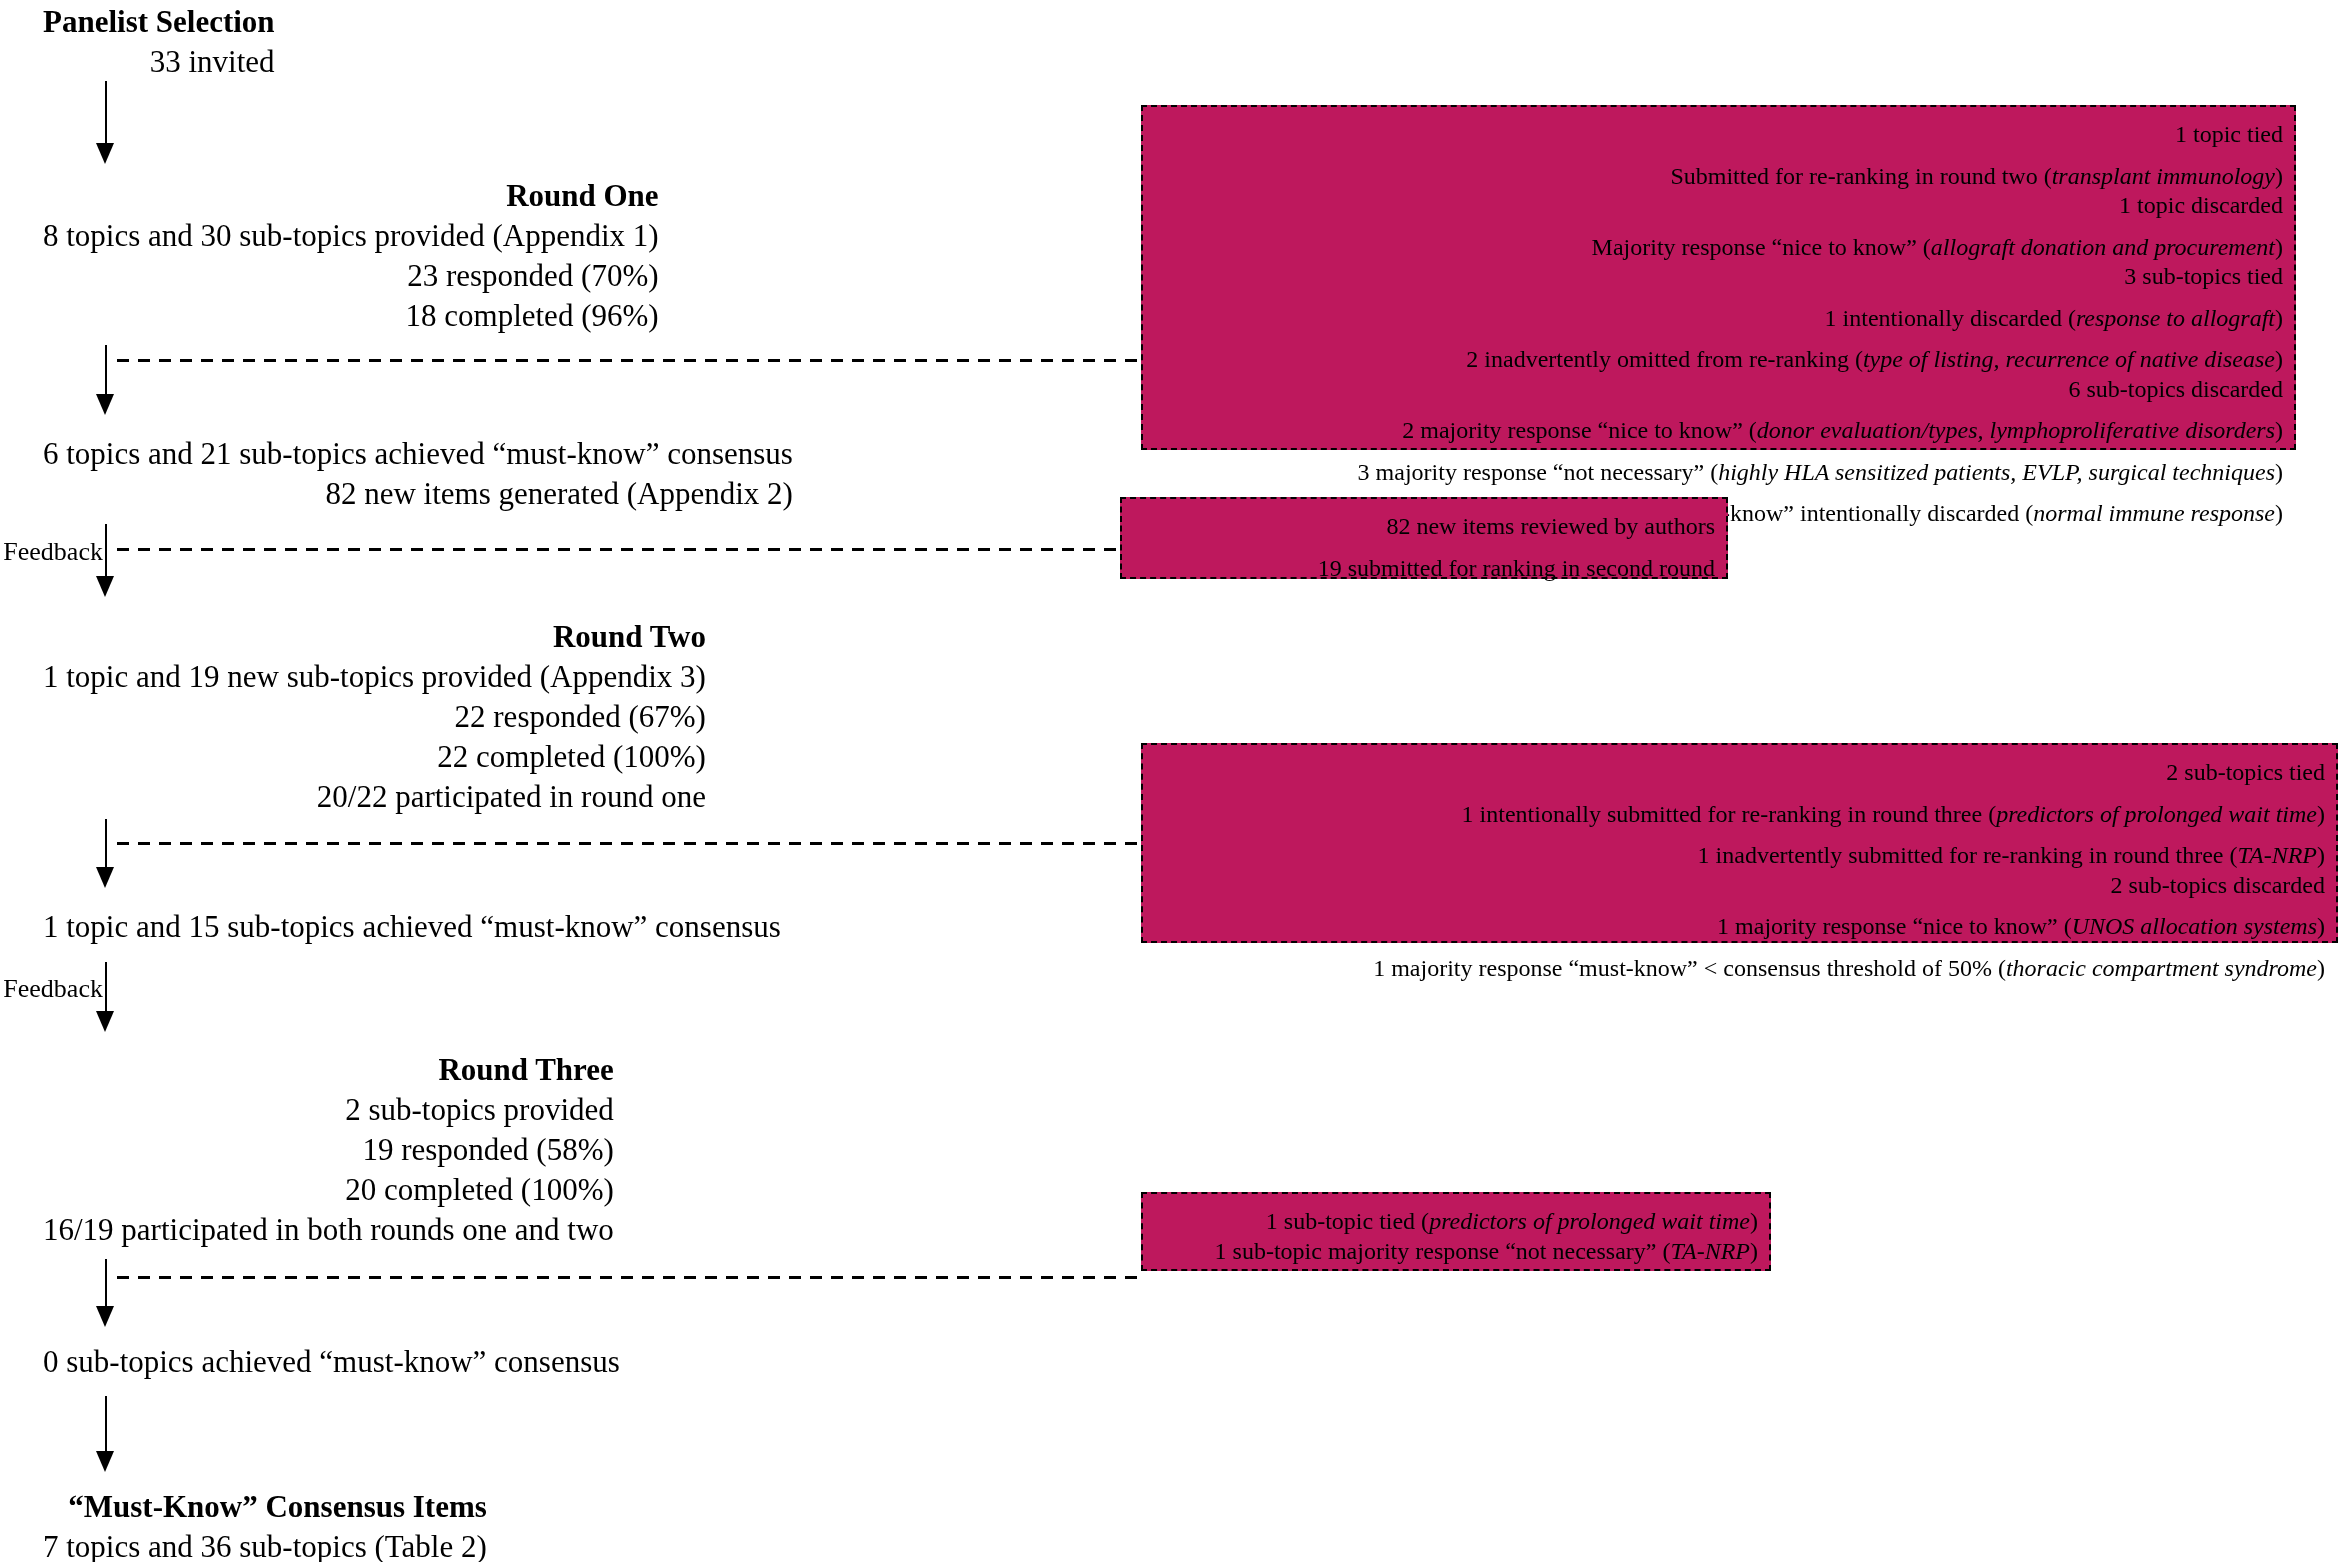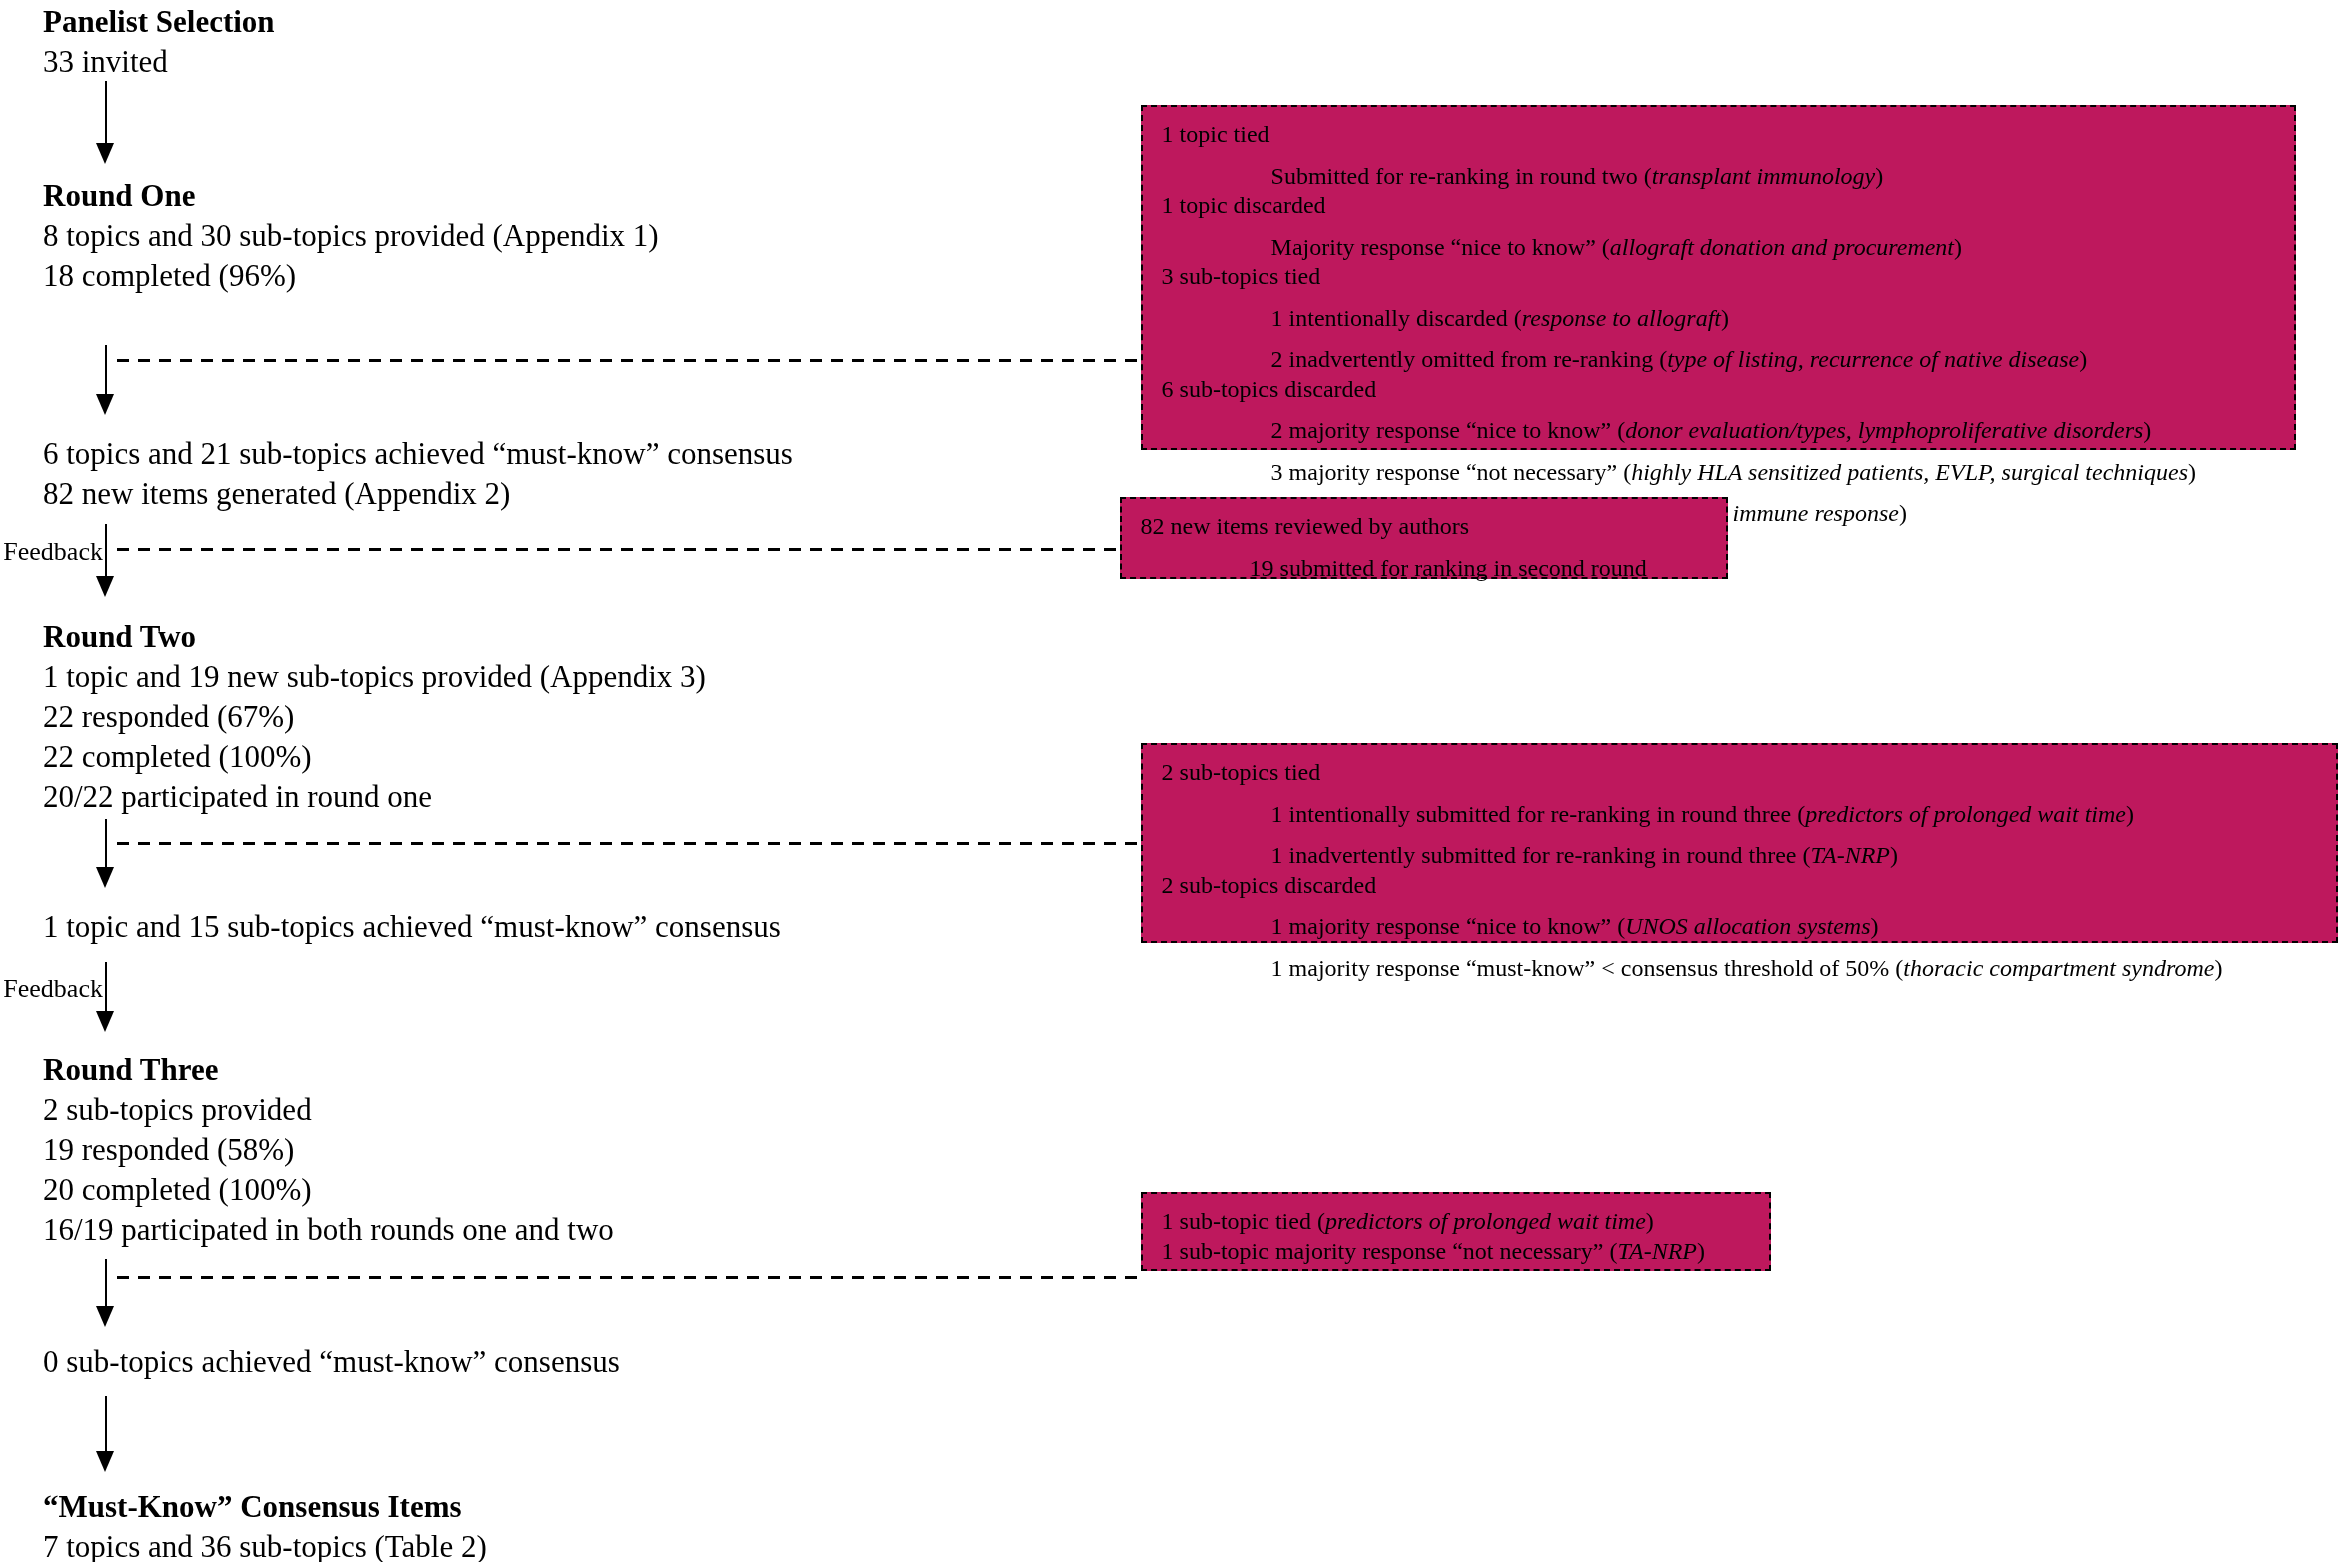--- a/index.html
+++ b/index.html
@@ -1,20 +1,20 @@
 <!DOCTYPE html>
 <html style="font-size:8.8px"><head>
 <meta charset="utf-8">
 <style>
   html,body{margin:0;padding:0;}
   body{
     width:2342px;height:1562px;position:relative;background:#ffffff;color:#000;
     font-family:"Liberation Serif", serif;overflow:hidden;
   }
-  .canvas{position:absolute;inset:0;}
+  .canvas{position:absolute;inset:0;text-align:right;}
 
   
   .lblock{position:absolute;left:43px;font-size:31px;line-height:40px;white-space:nowrap;}
   .lblock .title{font-weight:bold;}
 
   
   .fb{position:absolute;left:3.3px;font-size:26px;line-height:27px;white-space:nowrap;}
 
   
   .arrow{position:absolute;width:19.7px;}
@@ -41,20 +41,21 @@
   <div class="lblock" style="top:2.2px">
     <div class="title">Panelist Selection</div>
     <div>33 invited</div>
   </div>
 
   <div class="arrow" style="left:96px;top:81px;height:83px"></div>
 
   <div class="lblock" style="top:176px">
     <div class="title">Round One</div>
     <div>8 topics and 30 sub-topics provided (Appendix 1)</div>
+    <div>23 responded (70%)</div>
     <div>18 completed (96%)</div>
   </div>
 
   <div class="arrow" style="left:96px;top:345px;height:70px"></div>
   <div class="connector" style="left:117px;top:359px;width:1024px"></div>
 
   <div class="lblock" style="top:434px">
     <div>6 topics and 21 sub-topics achieved “must-know” consensus</div>
     <div>82 new items generated (Appendix 2)</div>
   </div>

